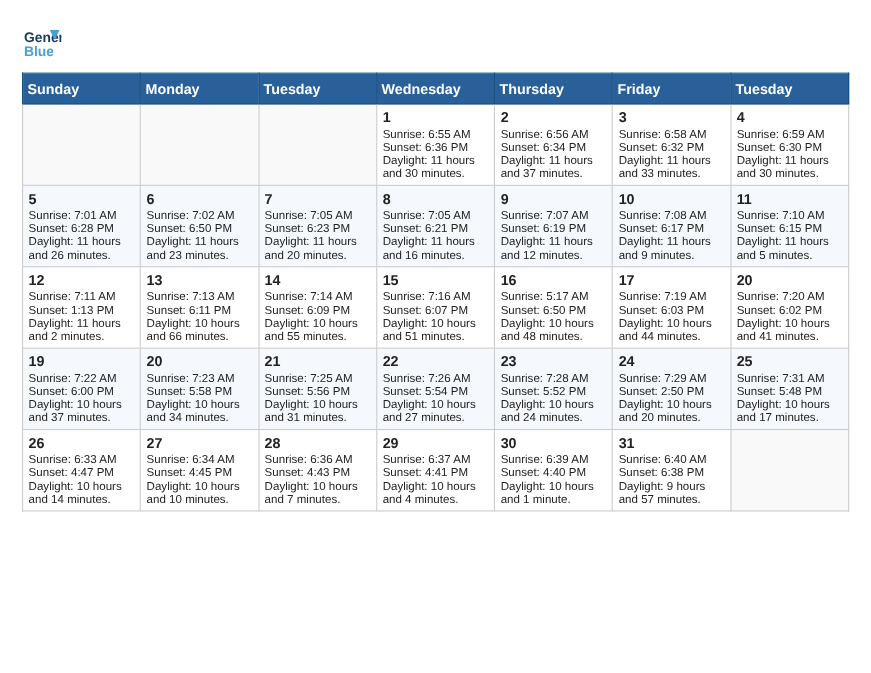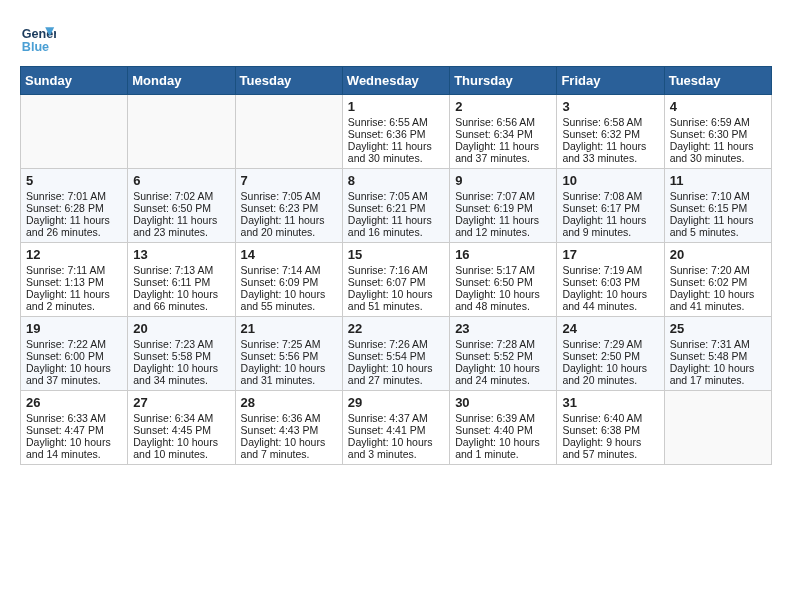--- a/index.html
+++ b/index.html
@@ -322,24 +322,24 @@
         </td>
         <td>
           <span class="day-num">28</span>
           <div>Sunrise: 6:36 AM</div>
           <div>Sunset: 4:43 PM</div>
           <div>Daylight: 10 hours</div>
           <div>and 7 minutes.</div>
         </td>
         <td>
           <span class="day-num">29</span>
-          <div>Sunrise: 4:37 AM</div>
+          <div>Sunrise: 6:37 AM</div>
           <div>Sunset: 4:41 PM</div>
           <div>Daylight: 10 hours</div>
-          <div>and 3 minutes.</div>
+          <div>and 4 minutes.</div>
         </td>
         <td>
           <span class="day-num">30</span>
           <div>Sunrise: 6:39 AM</div>
           <div>Sunset: 4:40 PM</div>
           <div>Daylight: 10 hours</div>
           <div>and 1 minute.</div>
         </td>
         <td>
           <span class="day-num">31</span>

